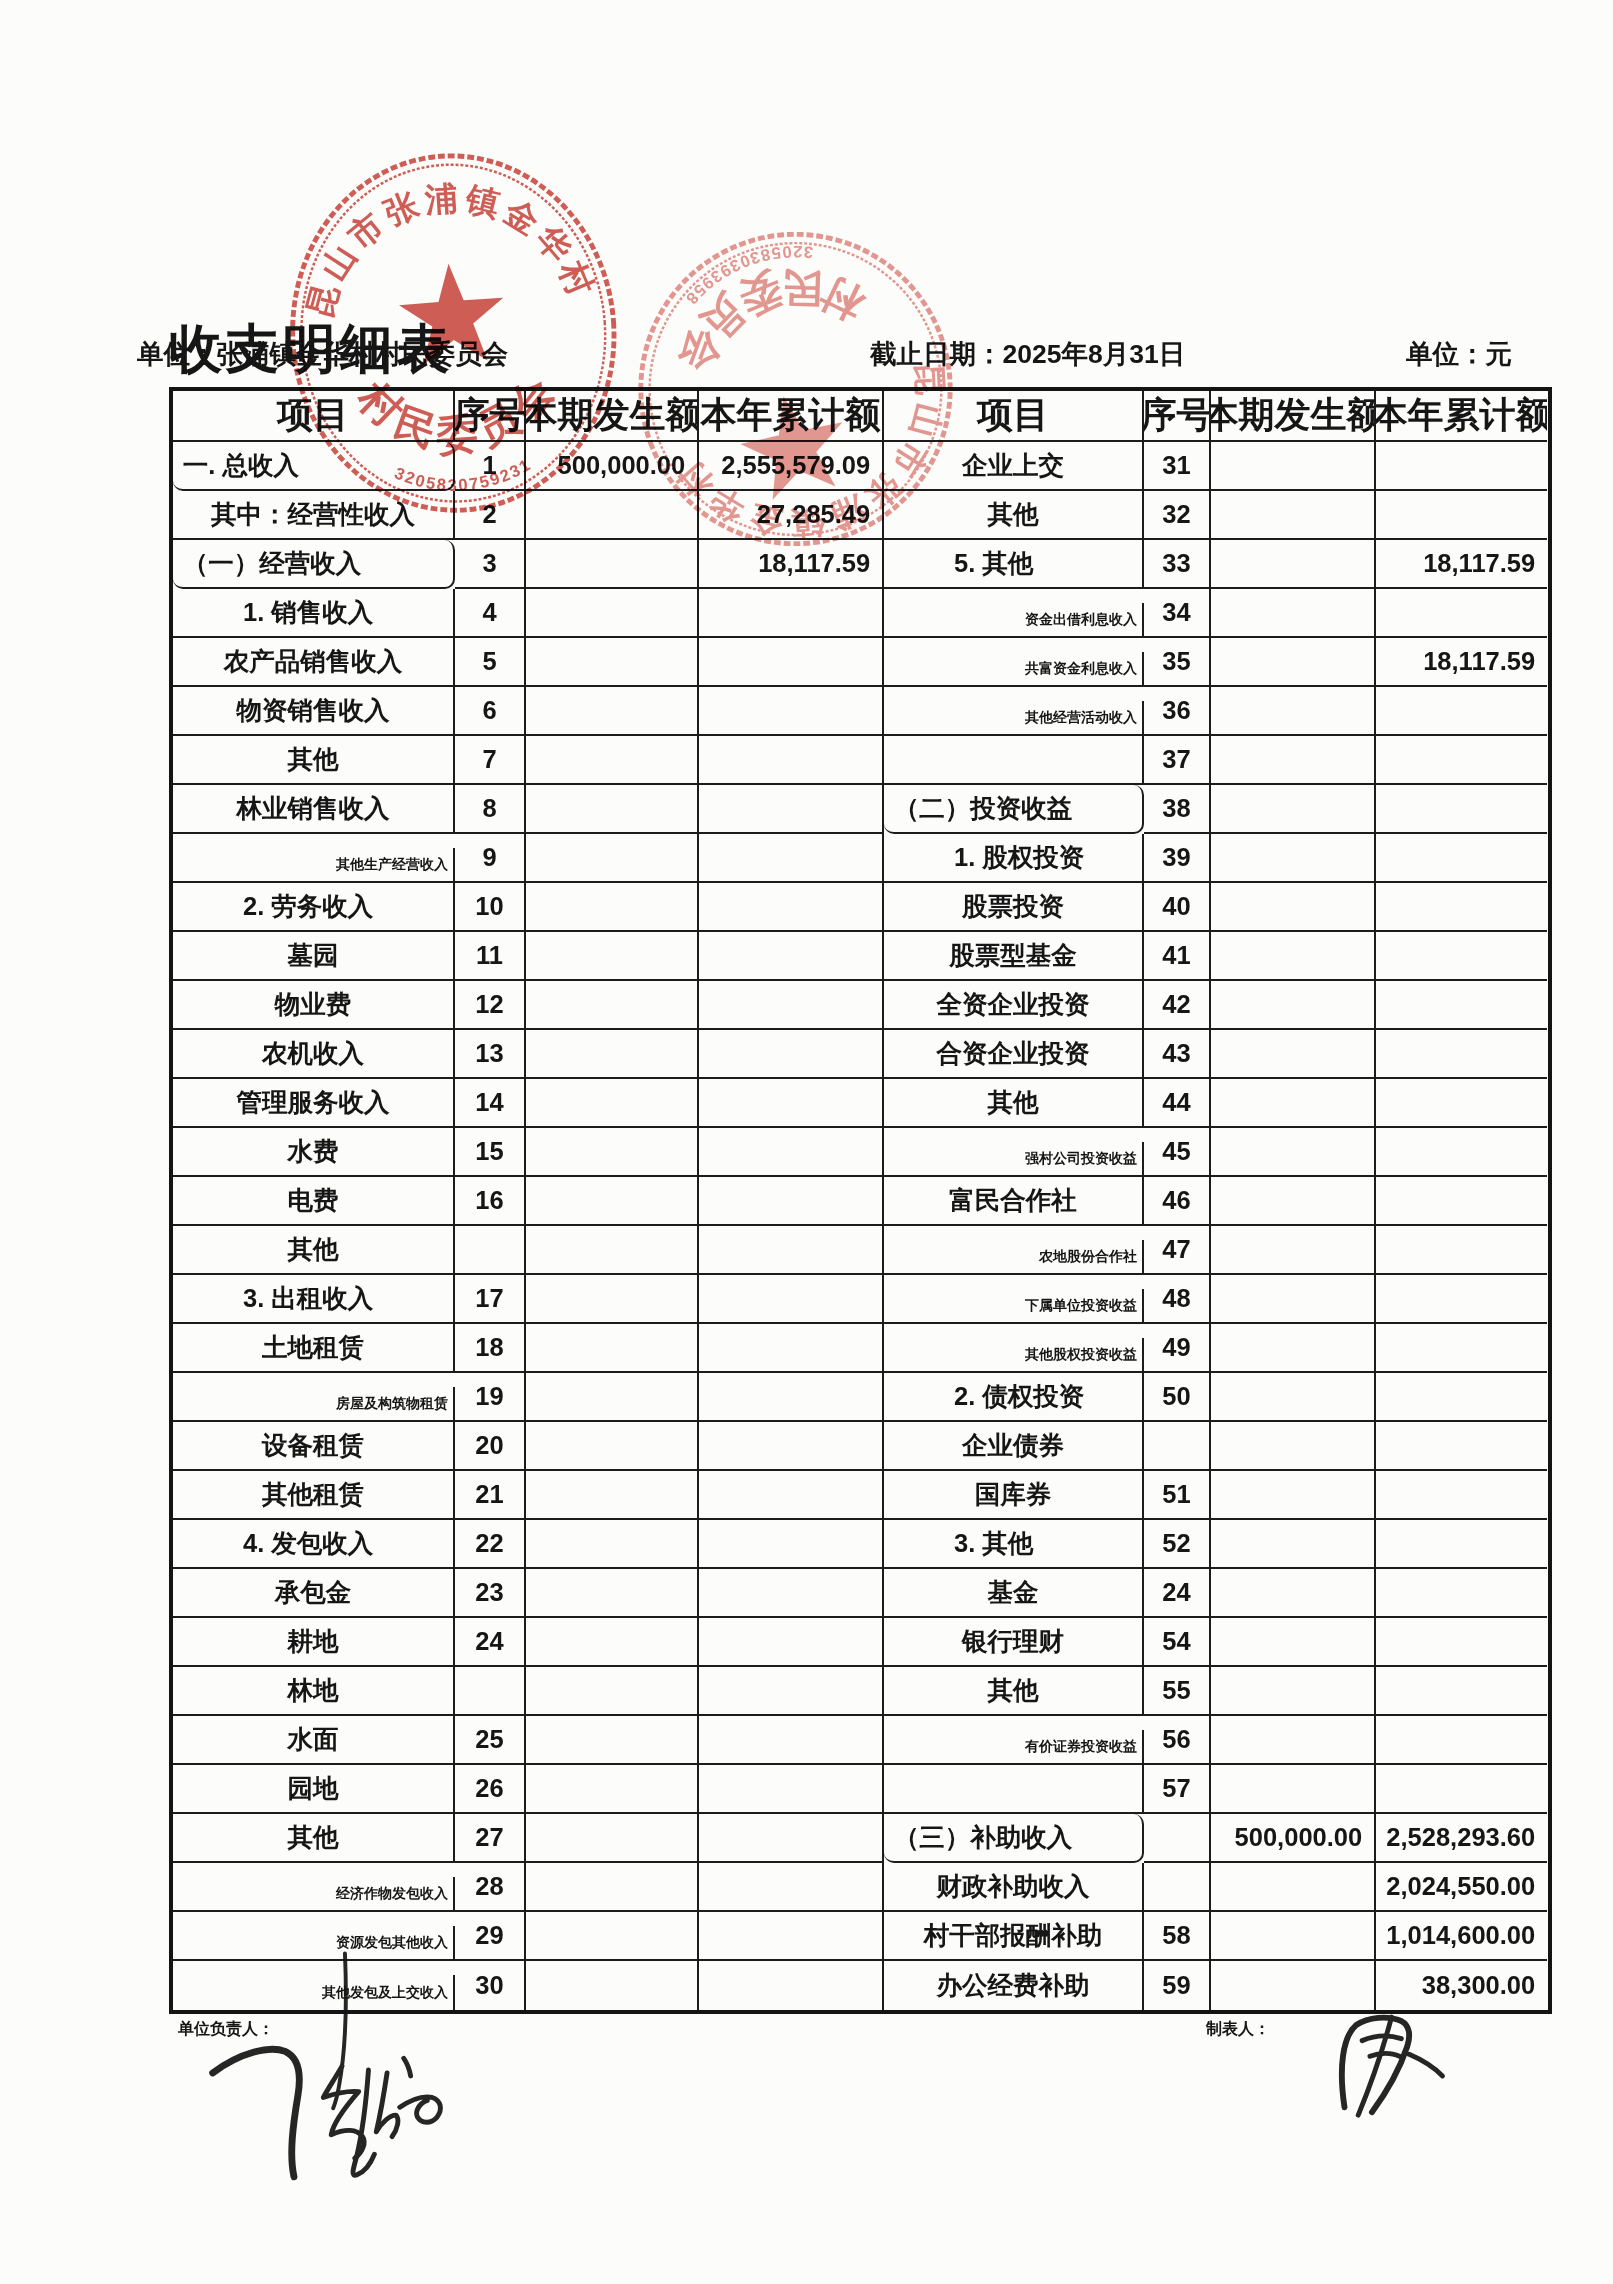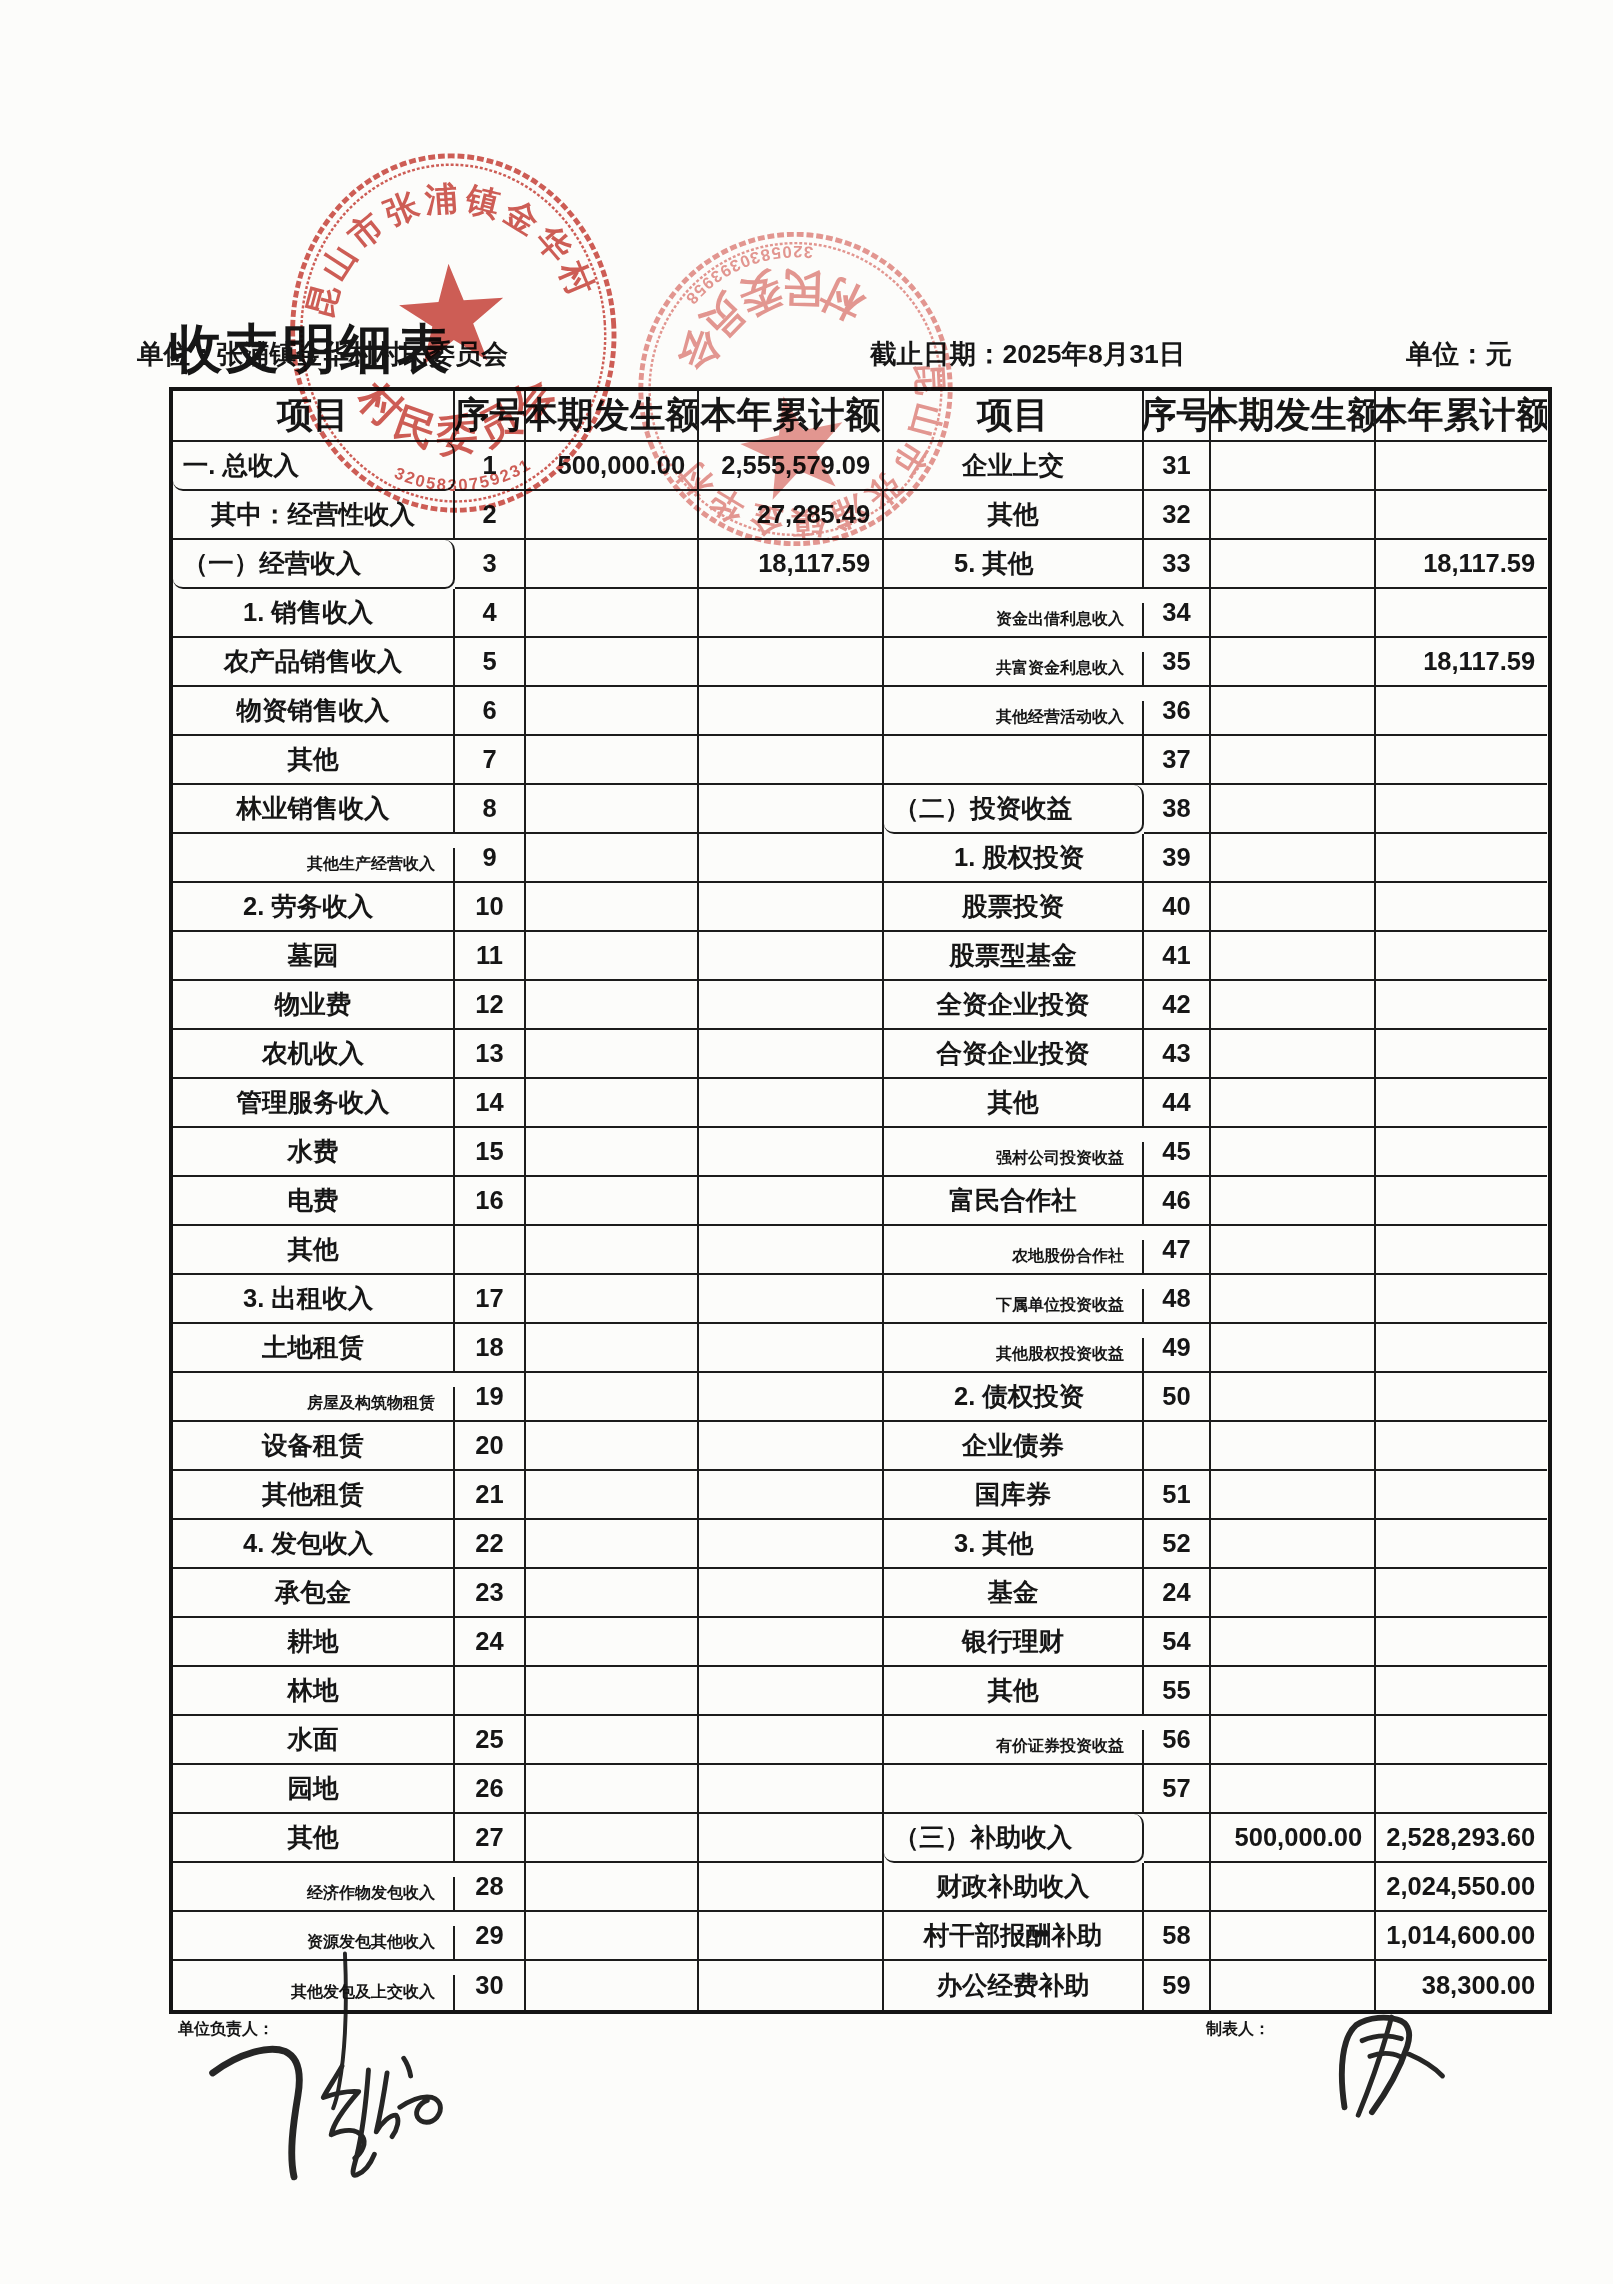--- a/index.html
+++ b/index.html
@@ -16,21 +16,21 @@
        grid-template-columns:282px 71px 173px 185px 260px 67px 165px 171px;
        grid-template-rows:51px;grid-auto-rows:49px;}
   .cell{display:flex;align-items:center;border-right:2px solid #1c1c1c;border-bottom:2px solid #1c1c1c;
         font-size:25.5px;font-weight:600;white-space:nowrap;overflow:hidden;box-sizing:border-box;}
   .tbl > .cell:nth-child(8n){border-right:none;}
   .tbl > .cell:nth-last-child(-n+8){border-bottom:none;}
   .hcell{justify-content:center;font-size:36px;font-weight:700;}
   .item.lvl0{padding-left:9.8px;border-radius:10px;}
   .item.lvl1{padding-left:70px;}
   .item.lvl2{justify-content:center;}
-  .item.small{font-size:16px;justify-content:flex-end;padding-right:18px;margin-top:14px;}
+  .item.small{font-size:14px;justify-content:flex-end;padding-right:5px;margin-top:14px;}
   .seq{justify-content:center;}
   .num{justify-content:flex-end;padding-right:11.8px;}
   .ftr{position:absolute;font-size:16px;font-weight:700;z-index:2;}
   .ftr-left{left:178px;top:2019px;}
   .ftr-right{left:1206px;top:2019px;}
   .stamp{position:absolute;mix-blend-mode:multiply;z-index:4;pointer-events:none;}
   .stamp-left{left:282px;top:147px;opacity:.82;transform:rotate(-4deg);}
   .stamp-right{left:629px;top:203px;opacity:.60;}
   .sig{position:absolute;left:0;top:0;z-index:5;pointer-events:none;}
 </style>

